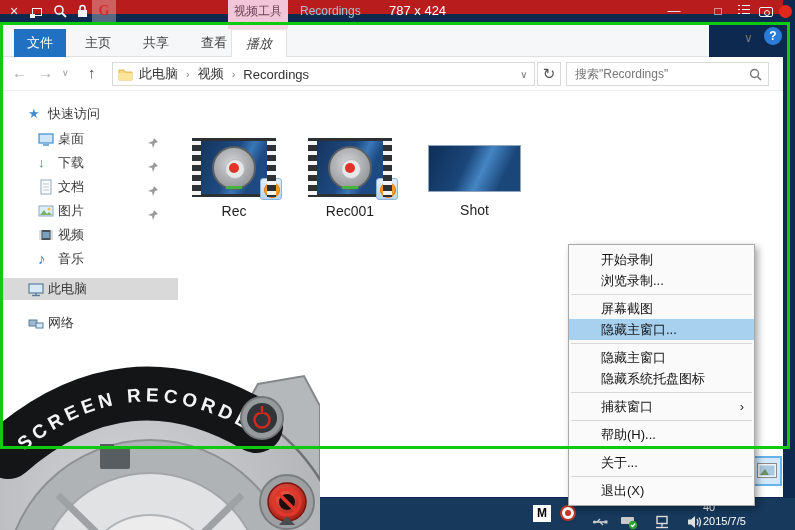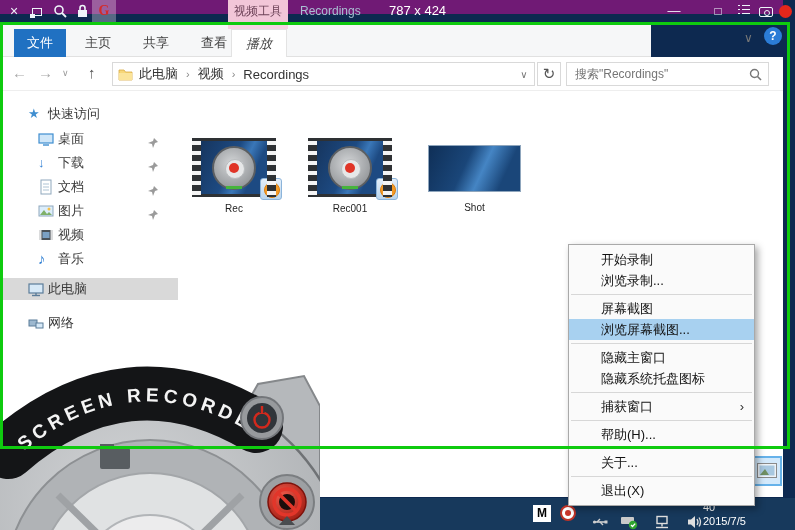--- a/index.html
+++ b/index.html
@@ -1,38 +1,38 @@
 <!DOCTYPE html>
 <html><head>
 <meta charset="utf-8">
 <style>
   * { box-sizing: border-box; margin:0; padding:0; }
   body { background:#222; font-family:"Liberation Sans", sans-serif; }
   .stage { position:relative; width:795px; height:530px; background:#0d2950; overflow:hidden; }
 
   
-  .titlebar { position:absolute; left:0; top:0; width:783px; height:14px; background:#701a75; }
+  .titlebar { position:absolute; left:0; top:0; width:783px; height:14px; background:#b91c1c; }
   .ctx-group { position:absolute; left:228px; top:0; width:60px; height:22px; background:#f2c6d8;
                color:#6d4258; font-size:12px; text-align:center; line-height:22px; }
   .win-title { position:absolute; left:300px; top:0; height:22px; color:#a9bfd3; font-size:12px; line-height:22px; }
   .size-label { position:absolute; left:389px; top:0; height:22px; color:#ffffff; font-size:13px; line-height:22px; }
   .tb-ico { position:absolute; top:0; height:22px; line-height:22px; color:#eef4fa; font-size:13px; text-align:center; }
   .g-tile { position:absolute; left:92px; top:0; width:24px; height:22px; background:rgba(255,255,255,.30);
             color:#d42b2b; font-weight:bold; font-size:14px; text-align:center; line-height:22px;
             font-family:"Liberation Serif", serif; }
   .ico-box { display:inline-block; width:10px; height:8px; border:1.5px solid #eef4fa; position:relative; top:1px; }
   .ico-box:after { content:""; position:absolute; left:-3px; bottom:-3px; width:5px; height:4px; background:#eef4fa; }
   .cam-ico { display:inline-block; width:14px; height:10px; border:1.5px solid #eef4fa; border-radius:2px; position:relative; top:2px; }
   .cam-ico:after { content:""; position:absolute; left:4px; top:1.5px; width:4px; height:4px; border:1.5px solid #eef4fa; border-radius:50%; }
   .rec-dot { display:inline-block; width:13px; height:13px; border-radius:50%; background:#e5271b; position:relative; top:3px; }
   .list-ico { display:inline-block; width:12px; position:relative; top:-1px; }
   .list-ico i { display:block; height:1.5px; background:#eef4fa; margin:2.5px 0 0 4px; }
   .list-ico i:before { content:""; float:left; width:2px; height:1.5px; background:#eef4fa; margin-left:-4px; }
 
-  .ribbon { position:absolute; left:0; top:22px; width:651px; height:35px; background:#f6f7f8; border-bottom:1px solid #e1e1e1; }
+  .ribbon { position:absolute; left:0; top:22px; width:709px; height:35px; background:#f6f7f8; border-bottom:1px solid #e1e1e1; }
   .pink-strip { position:absolute; left:228px; top:0; width:60px; height:7px; background:#f7d2e2; }
   .rtab { position:absolute; top:7px; height:28px; line-height:27px; font-size:13px; color:#444; text-align:center; }
   .tab-file { left:14px; width:52px; background:#2071c2; color:#fff; }
   .tab-home { left:70px; width:56px; } .tab-share { left:128px; width:56px; } .tab-view { left:186px; width:56px; }
   .tab-play { left:231px; width:56px; background:#fff; border:1px solid #e3e3e3; border-bottom:none;font-style:italic; }
   .rib-chev { position:absolute; left:744px; top:9px; color:#777; font-size:12px; }
   .help-btn { position:absolute; left:764px; top:5px; width:18px; height:18px; border-radius:50%; background:#2b7cd6;
               color:#fff; font-size:12px; font-weight:bold; text-align:center; line-height:18px; }
 
   .addressbar { position:absolute; left:0; top:57px; width:783px; height:34px; background:#fff; border-bottom:1px solid #eee; }
@@ -73,21 +73,21 @@
      border-radius:50%; background:#e03427; }
   .gadget u { position:absolute; left:50%; bottom:-1px; width:16px; height:3px; margin-left:-8px; background:#46b43c; }
   .badge { position:absolute; right:-6px; bottom:-3px; width:22px; height:22px; border-radius:3px;
      background:linear-gradient(#e4effa,#b9d5ee); border:1px solid #8cb4da; }
   .badge:before { content:""; position:absolute; left:3px; top:3px; width:14px; height:14px; border-radius:50%;
      background:#f59b26; border:1px solid #db7f0e; }
   .badge:after { content:""; position:absolute; left:8px; top:7px; width:0; height:0;
      border-left:6px solid #fff; border-top:4px solid transparent; border-bottom:4px solid transparent; }
   .shot-img { position:relative; width:93px; height:47px; border:1px solid #8fa6bd;
      background:linear-gradient(115deg,#0f2f57 0%, #1a4679 40%, #4585c4 58%, #1a4679 80%); }
-  .flabel { font-size:10px; color:#1f1f1f; margin-top:6px; }
+  .flabel { font-size:14px; color:#1f1f1f; margin-top:6px; }
 
   
   .taskbar { position:absolute; left:0; top:498px; width:795px; height:32px; background:#17395c; }
   .tray { position:absolute; top:0; height:32px; }
   .m-tile { left:533px; top:7px; width:18px; height:17px; background:#fff; color:#000; font-weight:bold;
             font-size:12px; text-align:center; line-height:17px; position:absolute; }
   .trec { position:absolute; left:560px; top:7px; width:16px; height:16px; border-radius:50%;
           background:#fff; border:2px solid #bf3327; }
   .trec:after { content:""; position:absolute; left:3px; top:3px; width:6px; height:6px; border-radius:50%; background:#c9342a; }
   .clock { position:absolute; left:703px; top:2px; width:87px; text-align:left; color:#fff; font-size:11px;
@@ -395,21 +395,21 @@
         <path d="M279 185 h16 l-8 -9 Z" fill="#4a4d50"></path>
       </g>
     </svg>
   </div>
 
   <div class="cmenu">
     <div class="mi">开始录制</div>
     <div class="mi">浏览录制...</div>
     <div class="msep"></div>
     <div class="mi">屏幕截图</div>
-    <div class="mi hl">浏览屏幕截图...</div>
+    <div class="mi hl">隐藏主窗口...</div>
     <div class="msep"></div>
     <div class="mi">隐藏主窗口</div>
     <div class="mi">隐藏系统托盘图标</div>
     <div class="msep"></div>
     <div class="mi">
       <span>捕获窗口</span>
       <span class="sub">›</span>
     </div>
     <div class="msep"></div>
     <div class="mi">帮助(H)...</div>

